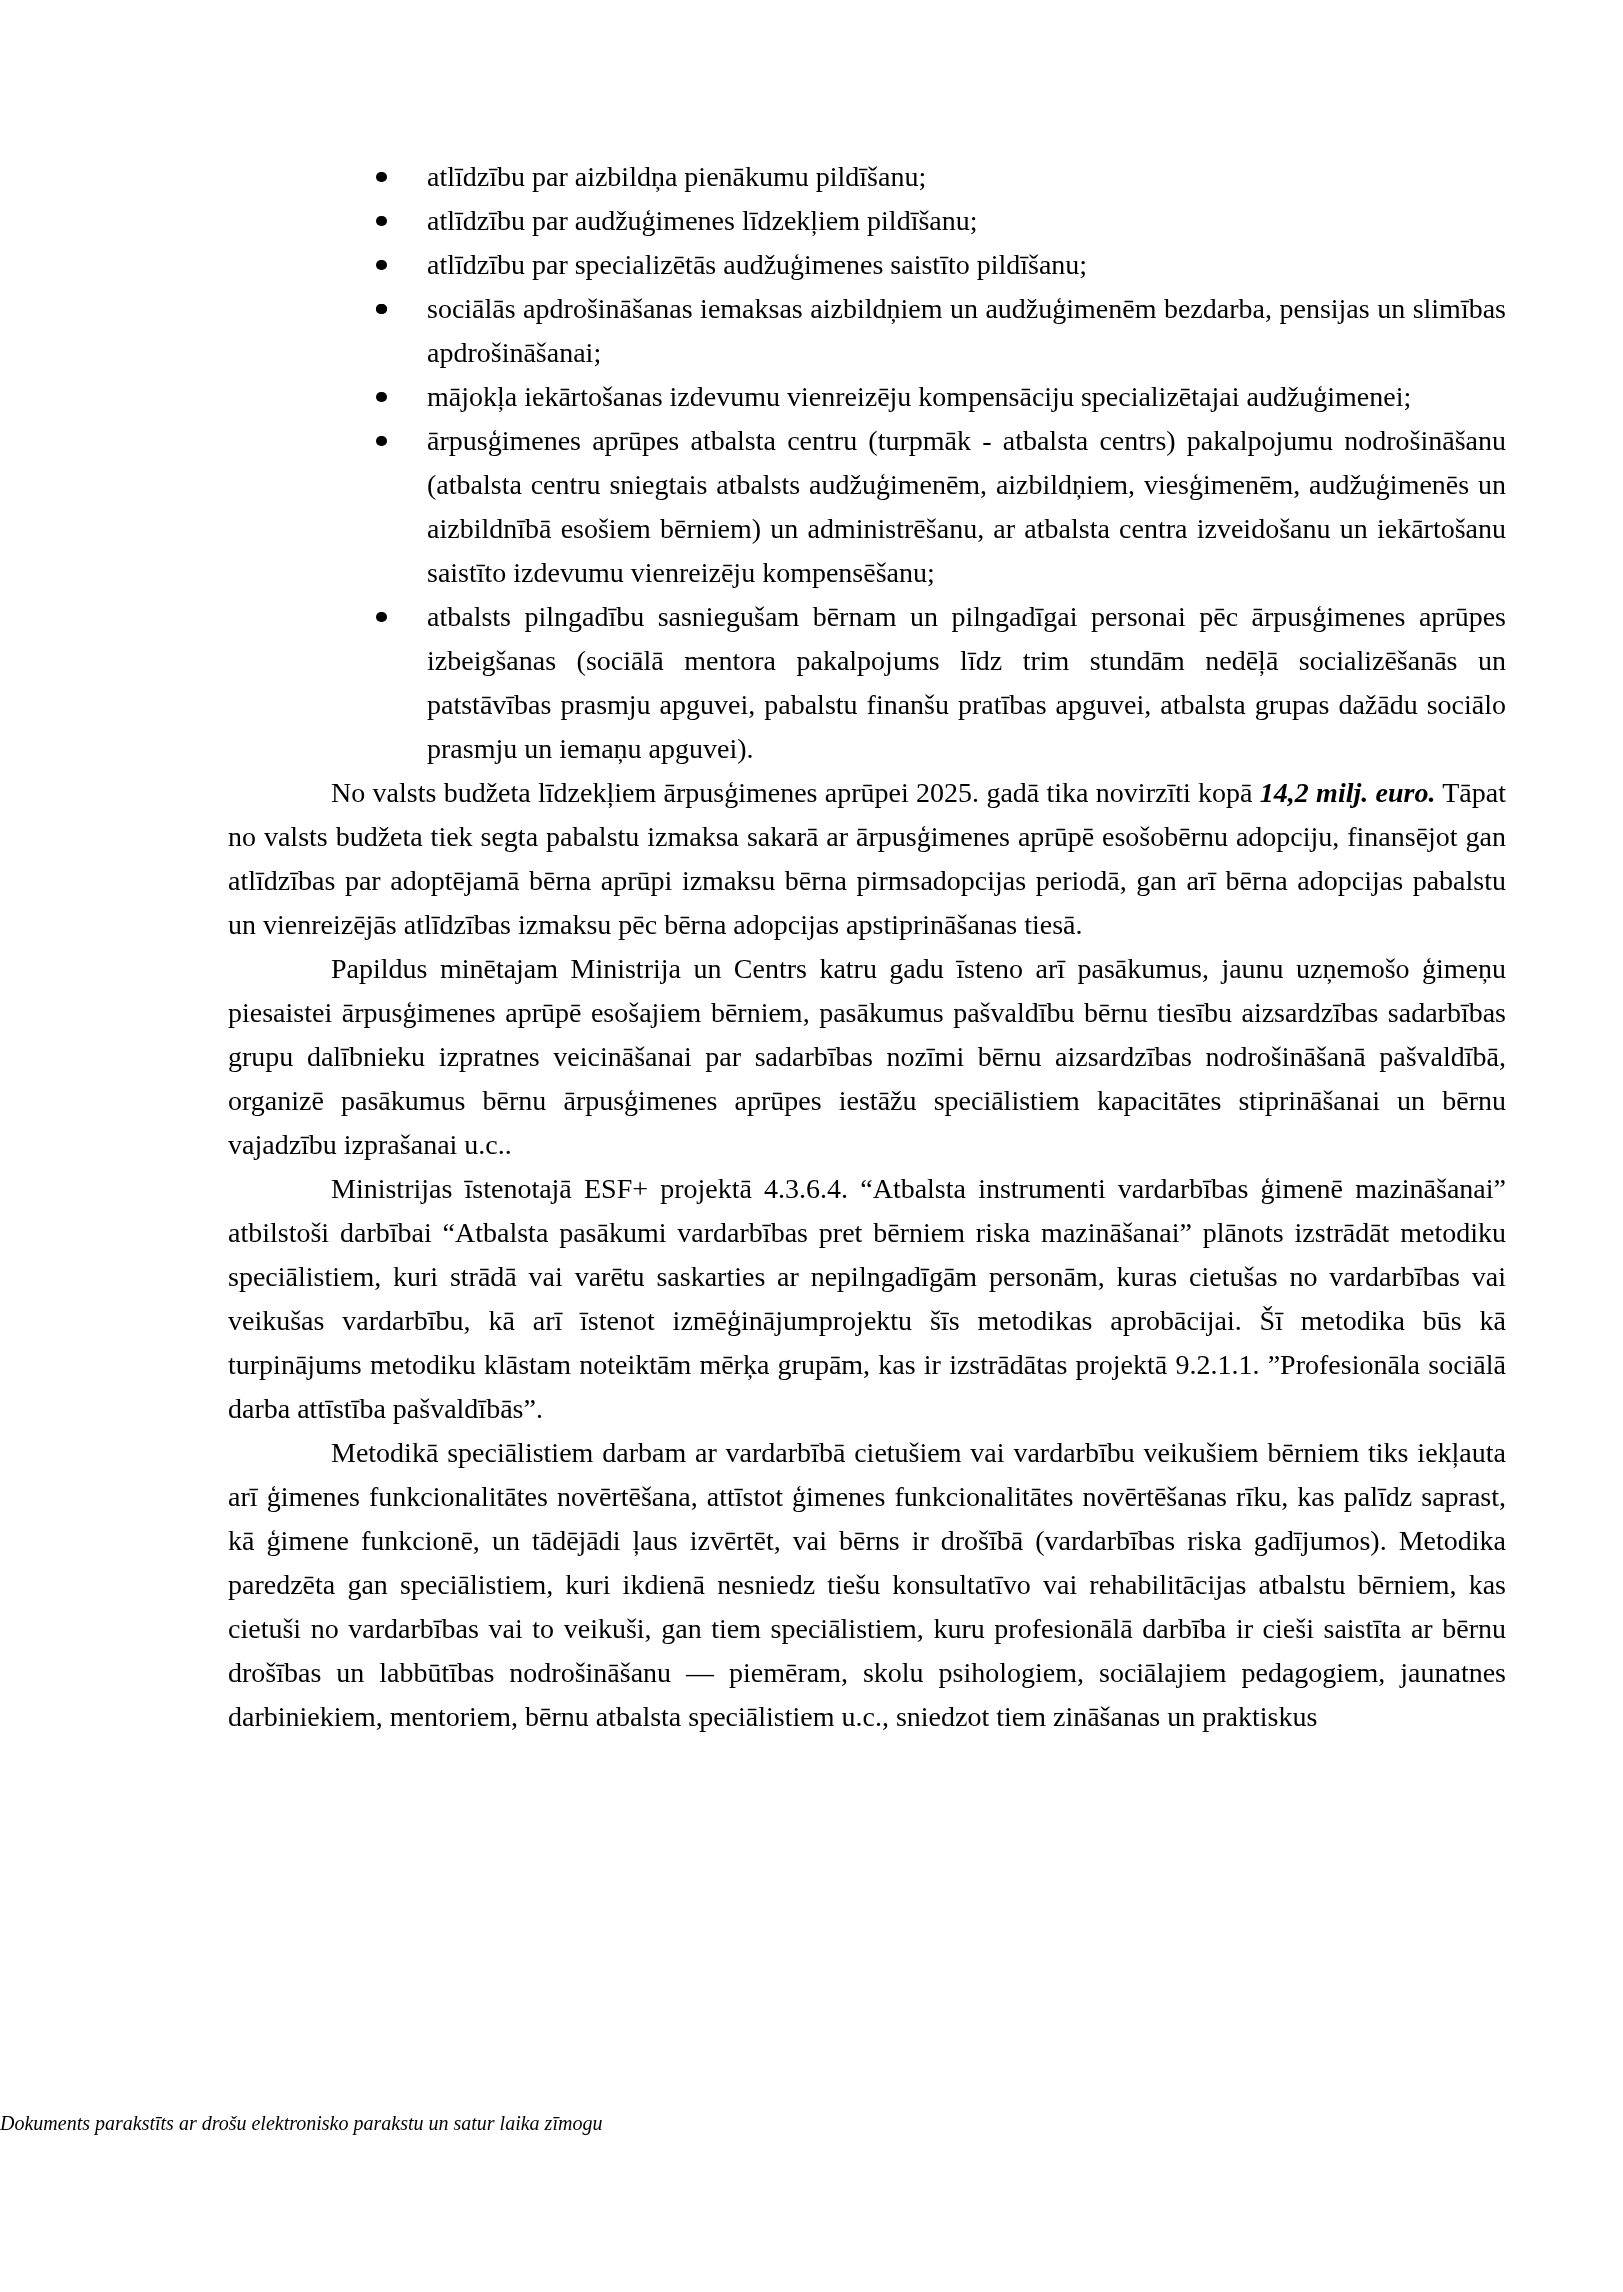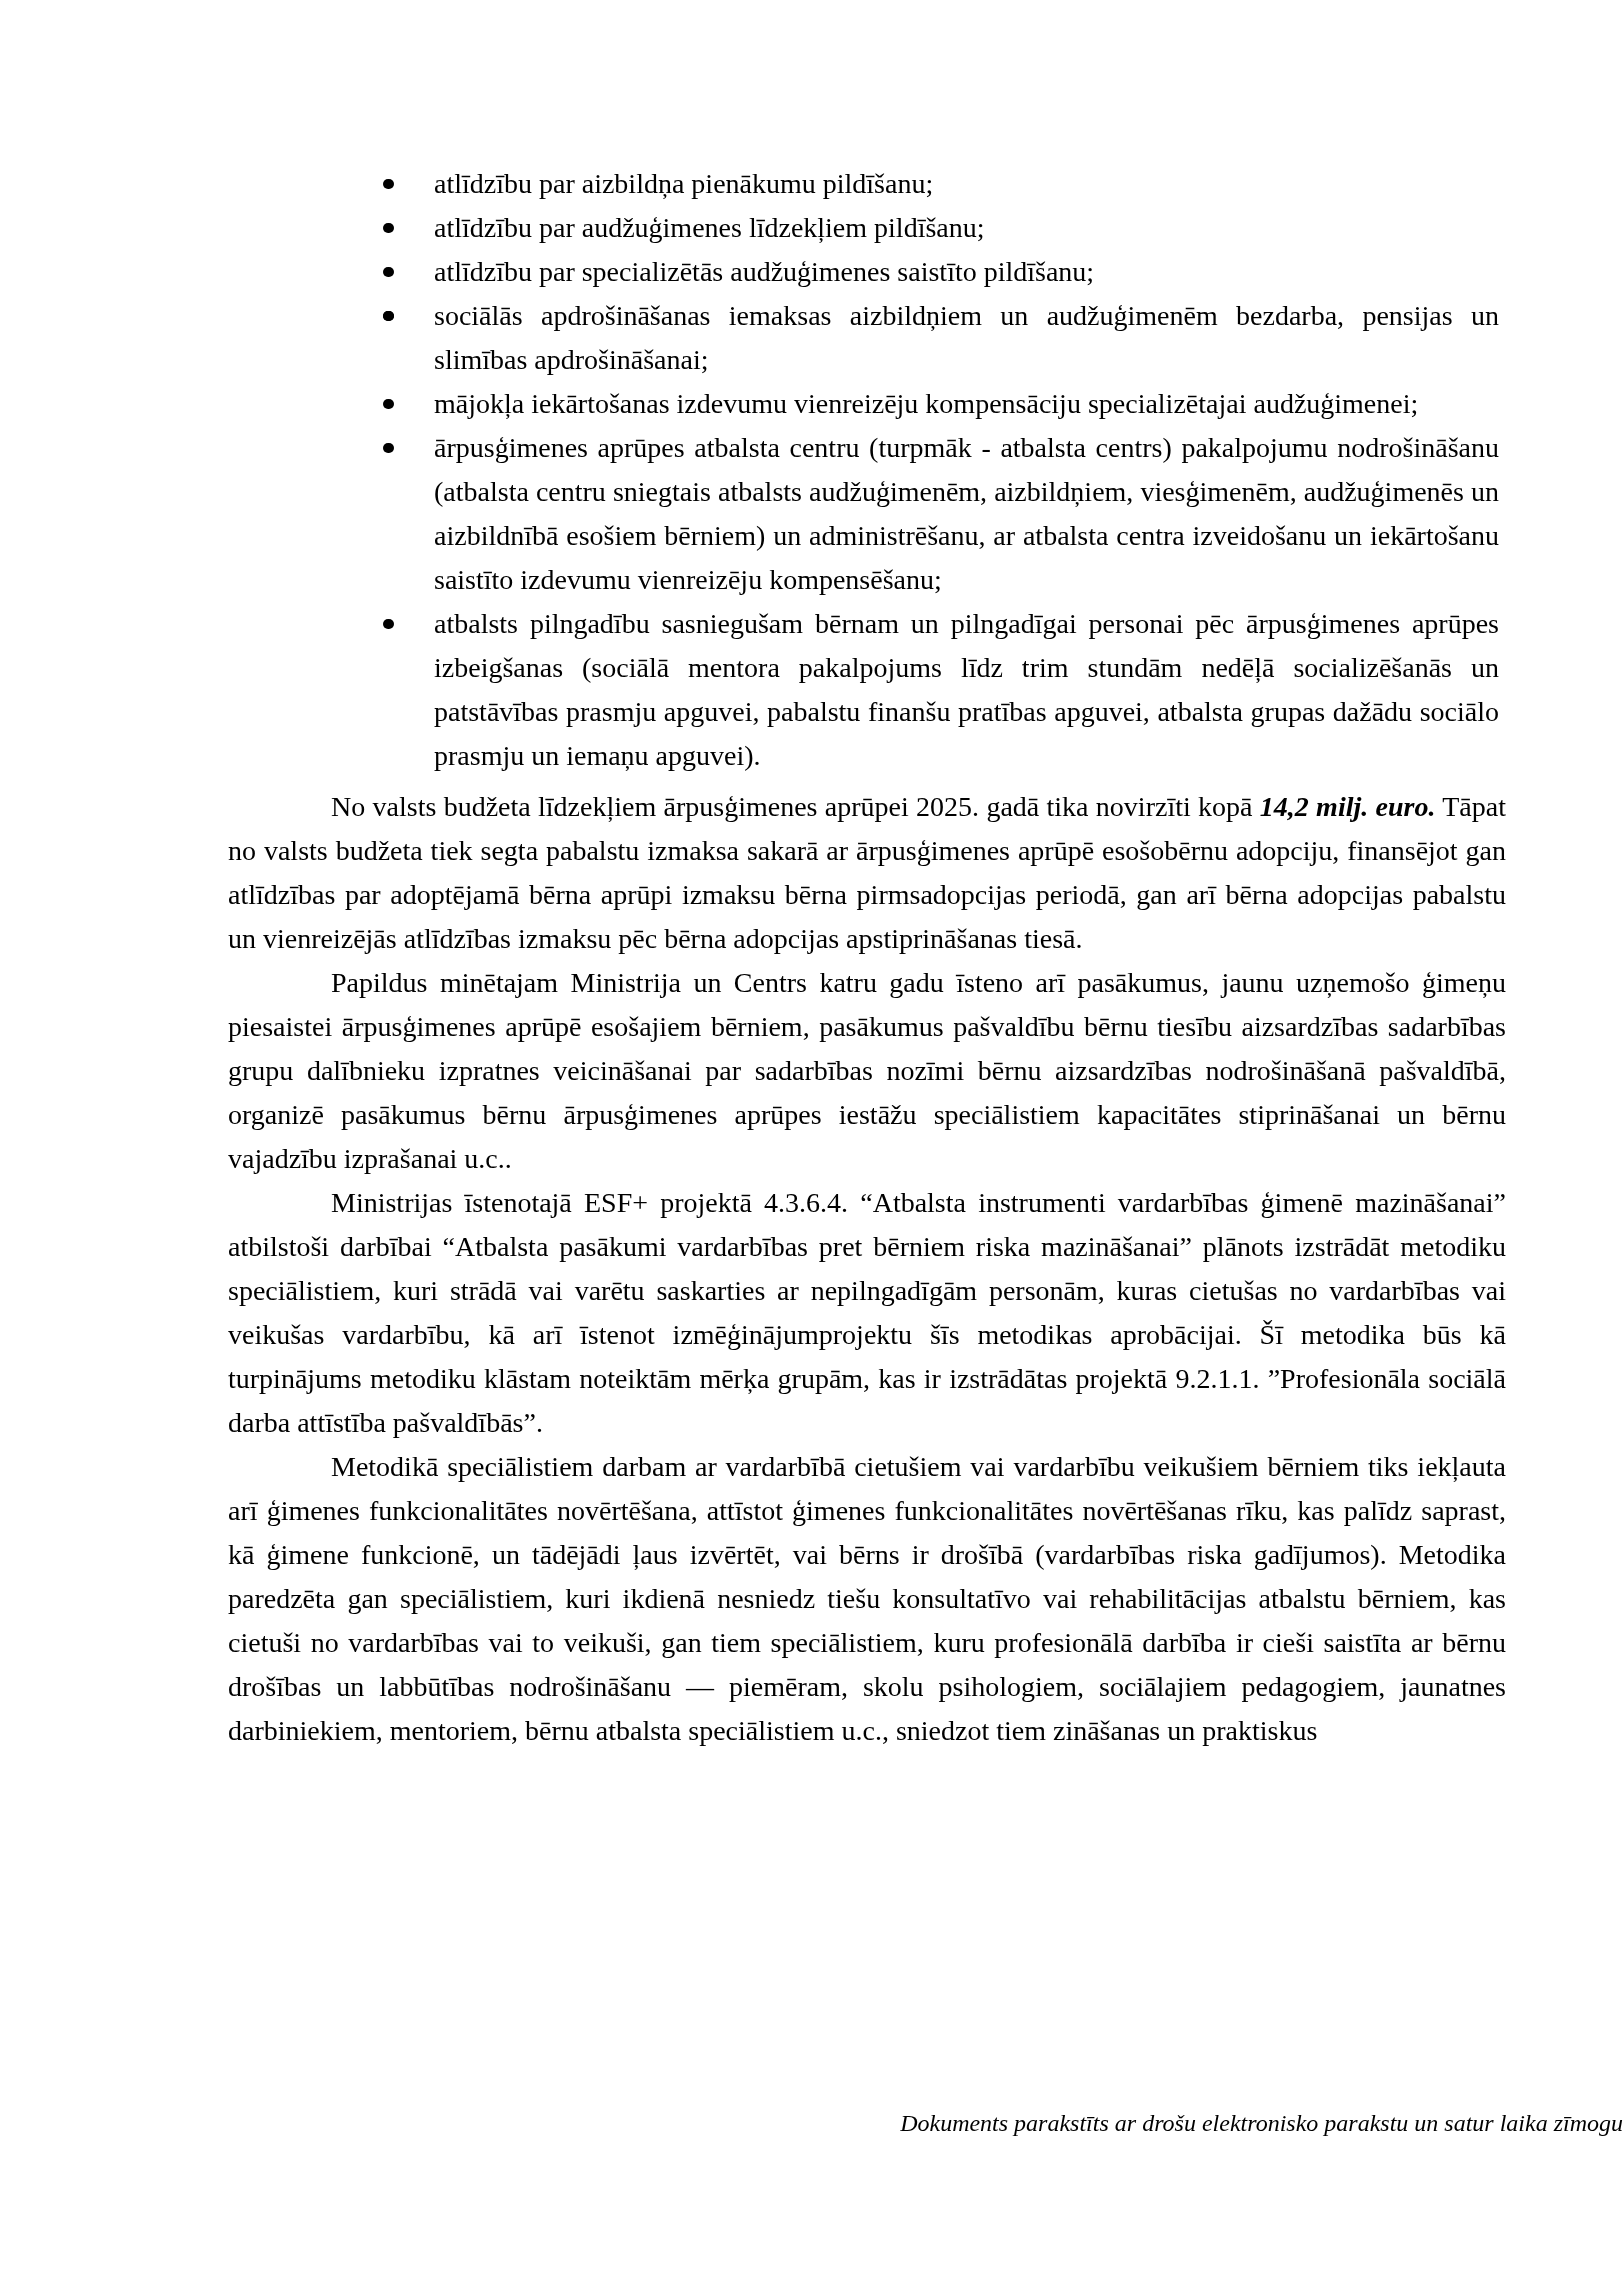--- a/index.html
+++ b/index.html
@@ -16,21 +16,21 @@
       color: #000000;
     }
     .page {
       position: absolute;
       left: 228px;
       top: 155px;
       width: 1278px;
     }
     .bullet-list {
       list-style: none;
-      margin: 7px;
+      margin: 0;
       padding: 0;
     }
     .bullet-item {
       position: relative;
       padding-left: 199px;
       font-size: 28px;
       line-height: 44px;
       text-align: justify;
       margin: 0;
     }
@@ -52,23 +52,23 @@
     }
     .para b i, .para .bi {
       font-weight: bold;
       font-style: italic;
     }
     .footer {
       position: absolute;
       left: 0;
       width: 1623px;
       top: 2109px;
-      text-align: right;
+      text-align: left;
       font-style: italic;
-      font-size: 24px;
+      font-size: 20px;
       line-height: 29px;
       font-family: "Liberation Serif", "DejaVu Serif", serif;
     }
   </style>
 </head>
 <body>
 
 <div class="page">
   <ul class="bullet-list">
     <li class="bullet-item">

